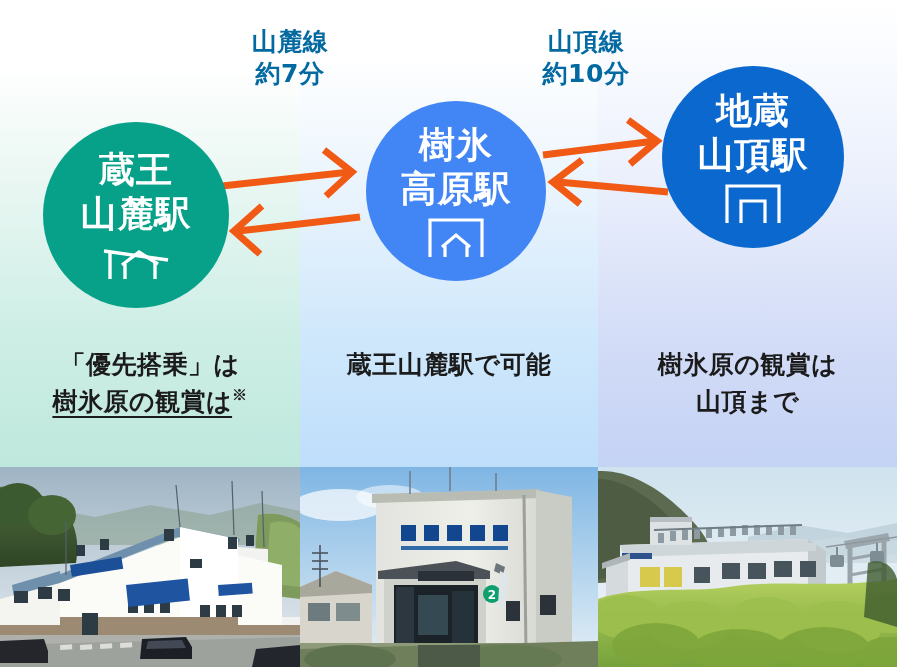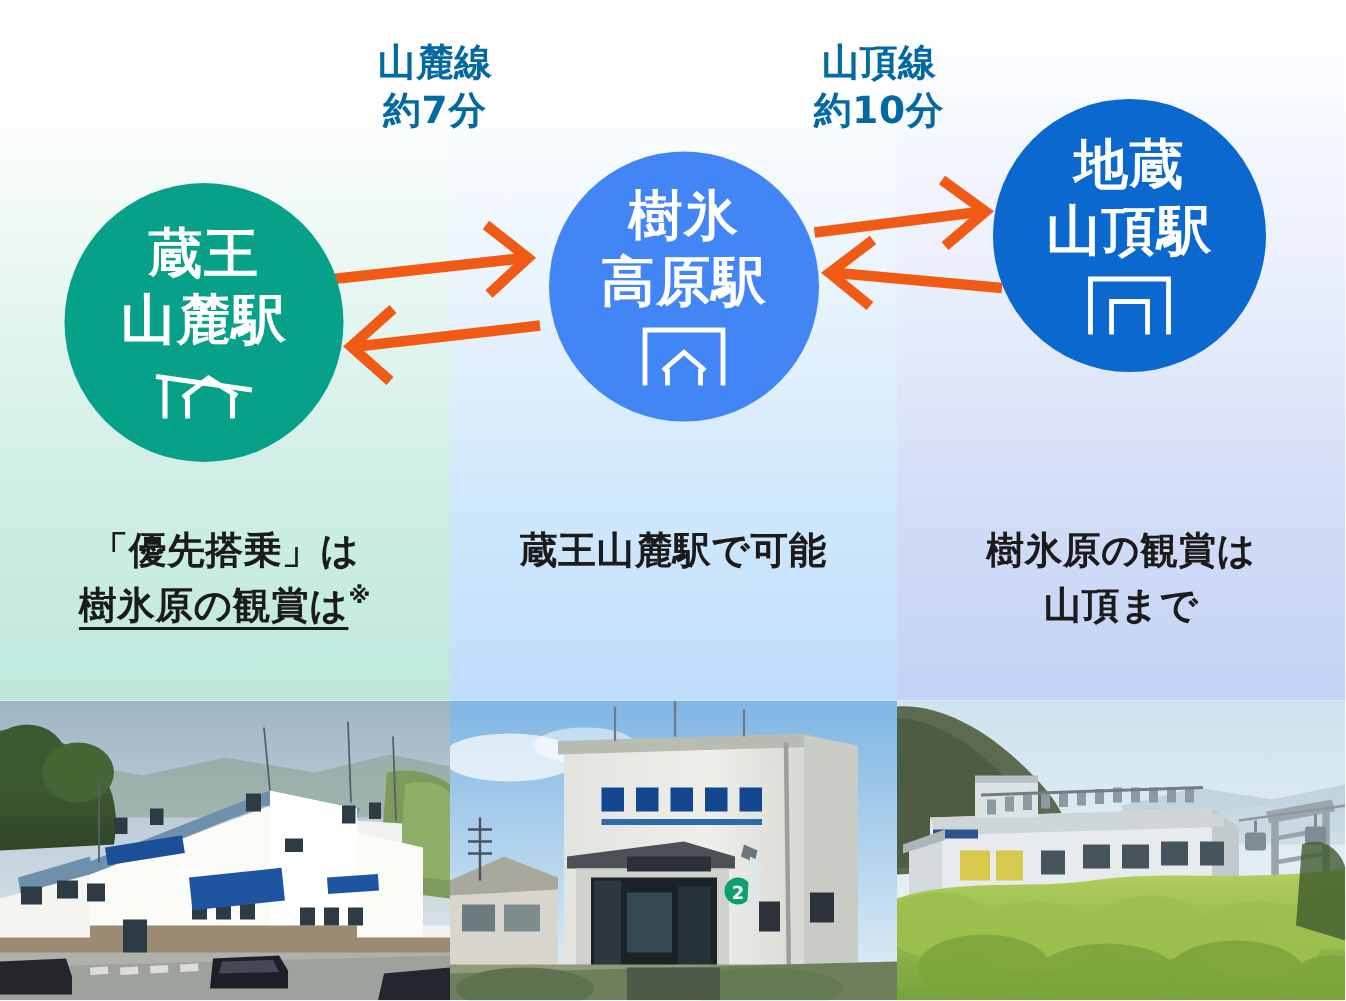--- a/index.html
+++ b/index.html
@@ -127,21 +127,21 @@
     color: #1b1b1b;
     font-size: 25px;
     font-weight: 700;
     line-height: 1.46;
     text-align: center;
     letter-spacing: 0.5px;
   }
   .caption.c1 { width: 300px; }
   .caption.c2 { width: 298px; }
   .caption.c3 { width: 299px; }
-  .caption .line { display: block; }
+  .caption .line { display: block; font-family: Liberation Mono, monospace; }
   .caption .line.underline {
     text-decoration: underline;
     text-underline-offset: 6px;
     text-decoration-thickness: 2px;
   }
   .caption .note {
     font-size: 15px;
     vertical-align: super;
     text-decoration: none;
     display: inline-block;

